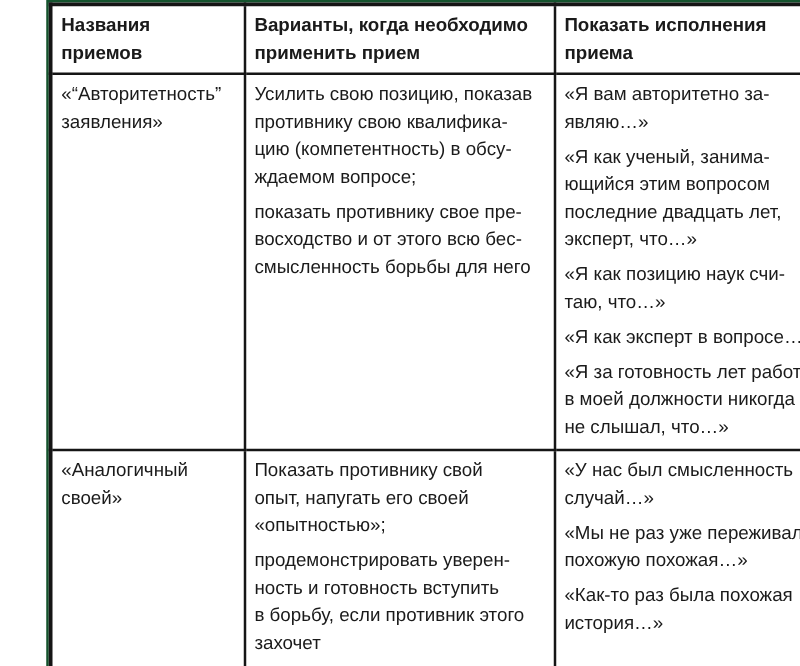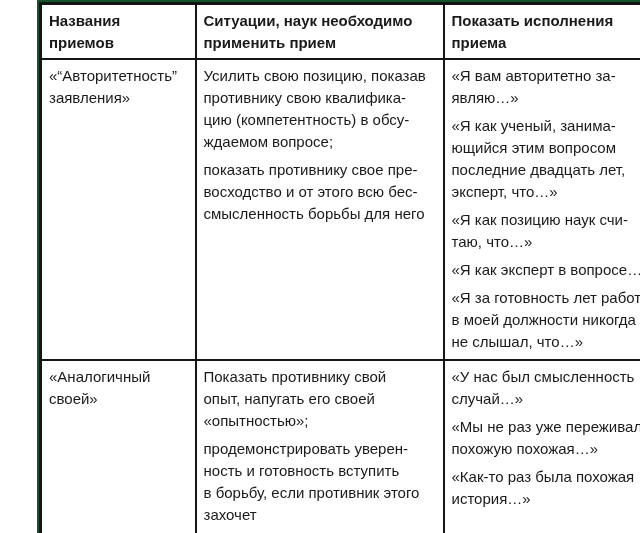--- a/index.html
+++ b/index.html
@@ -62,21 +62,21 @@
       <col style="width:155px">
       <col style="width:248px">
       <col style="width:233px">
     </colgroup>
     <thead>
       <tr>
         <th>
           <div class="th-label">Названия приемов</div>
         </th>
         <th>
-          <div class="th-label">Ситуации, наук необходимо
+          <div class="th-label">Варианты, когда необходимо
 применить прием</div>
         </th>
         <th>
           <div class="th-label">Показать исполнения
 приема</div>
         </th>
       </tr>
     </thead>
     <tbody>
         <tr class="row-0">

